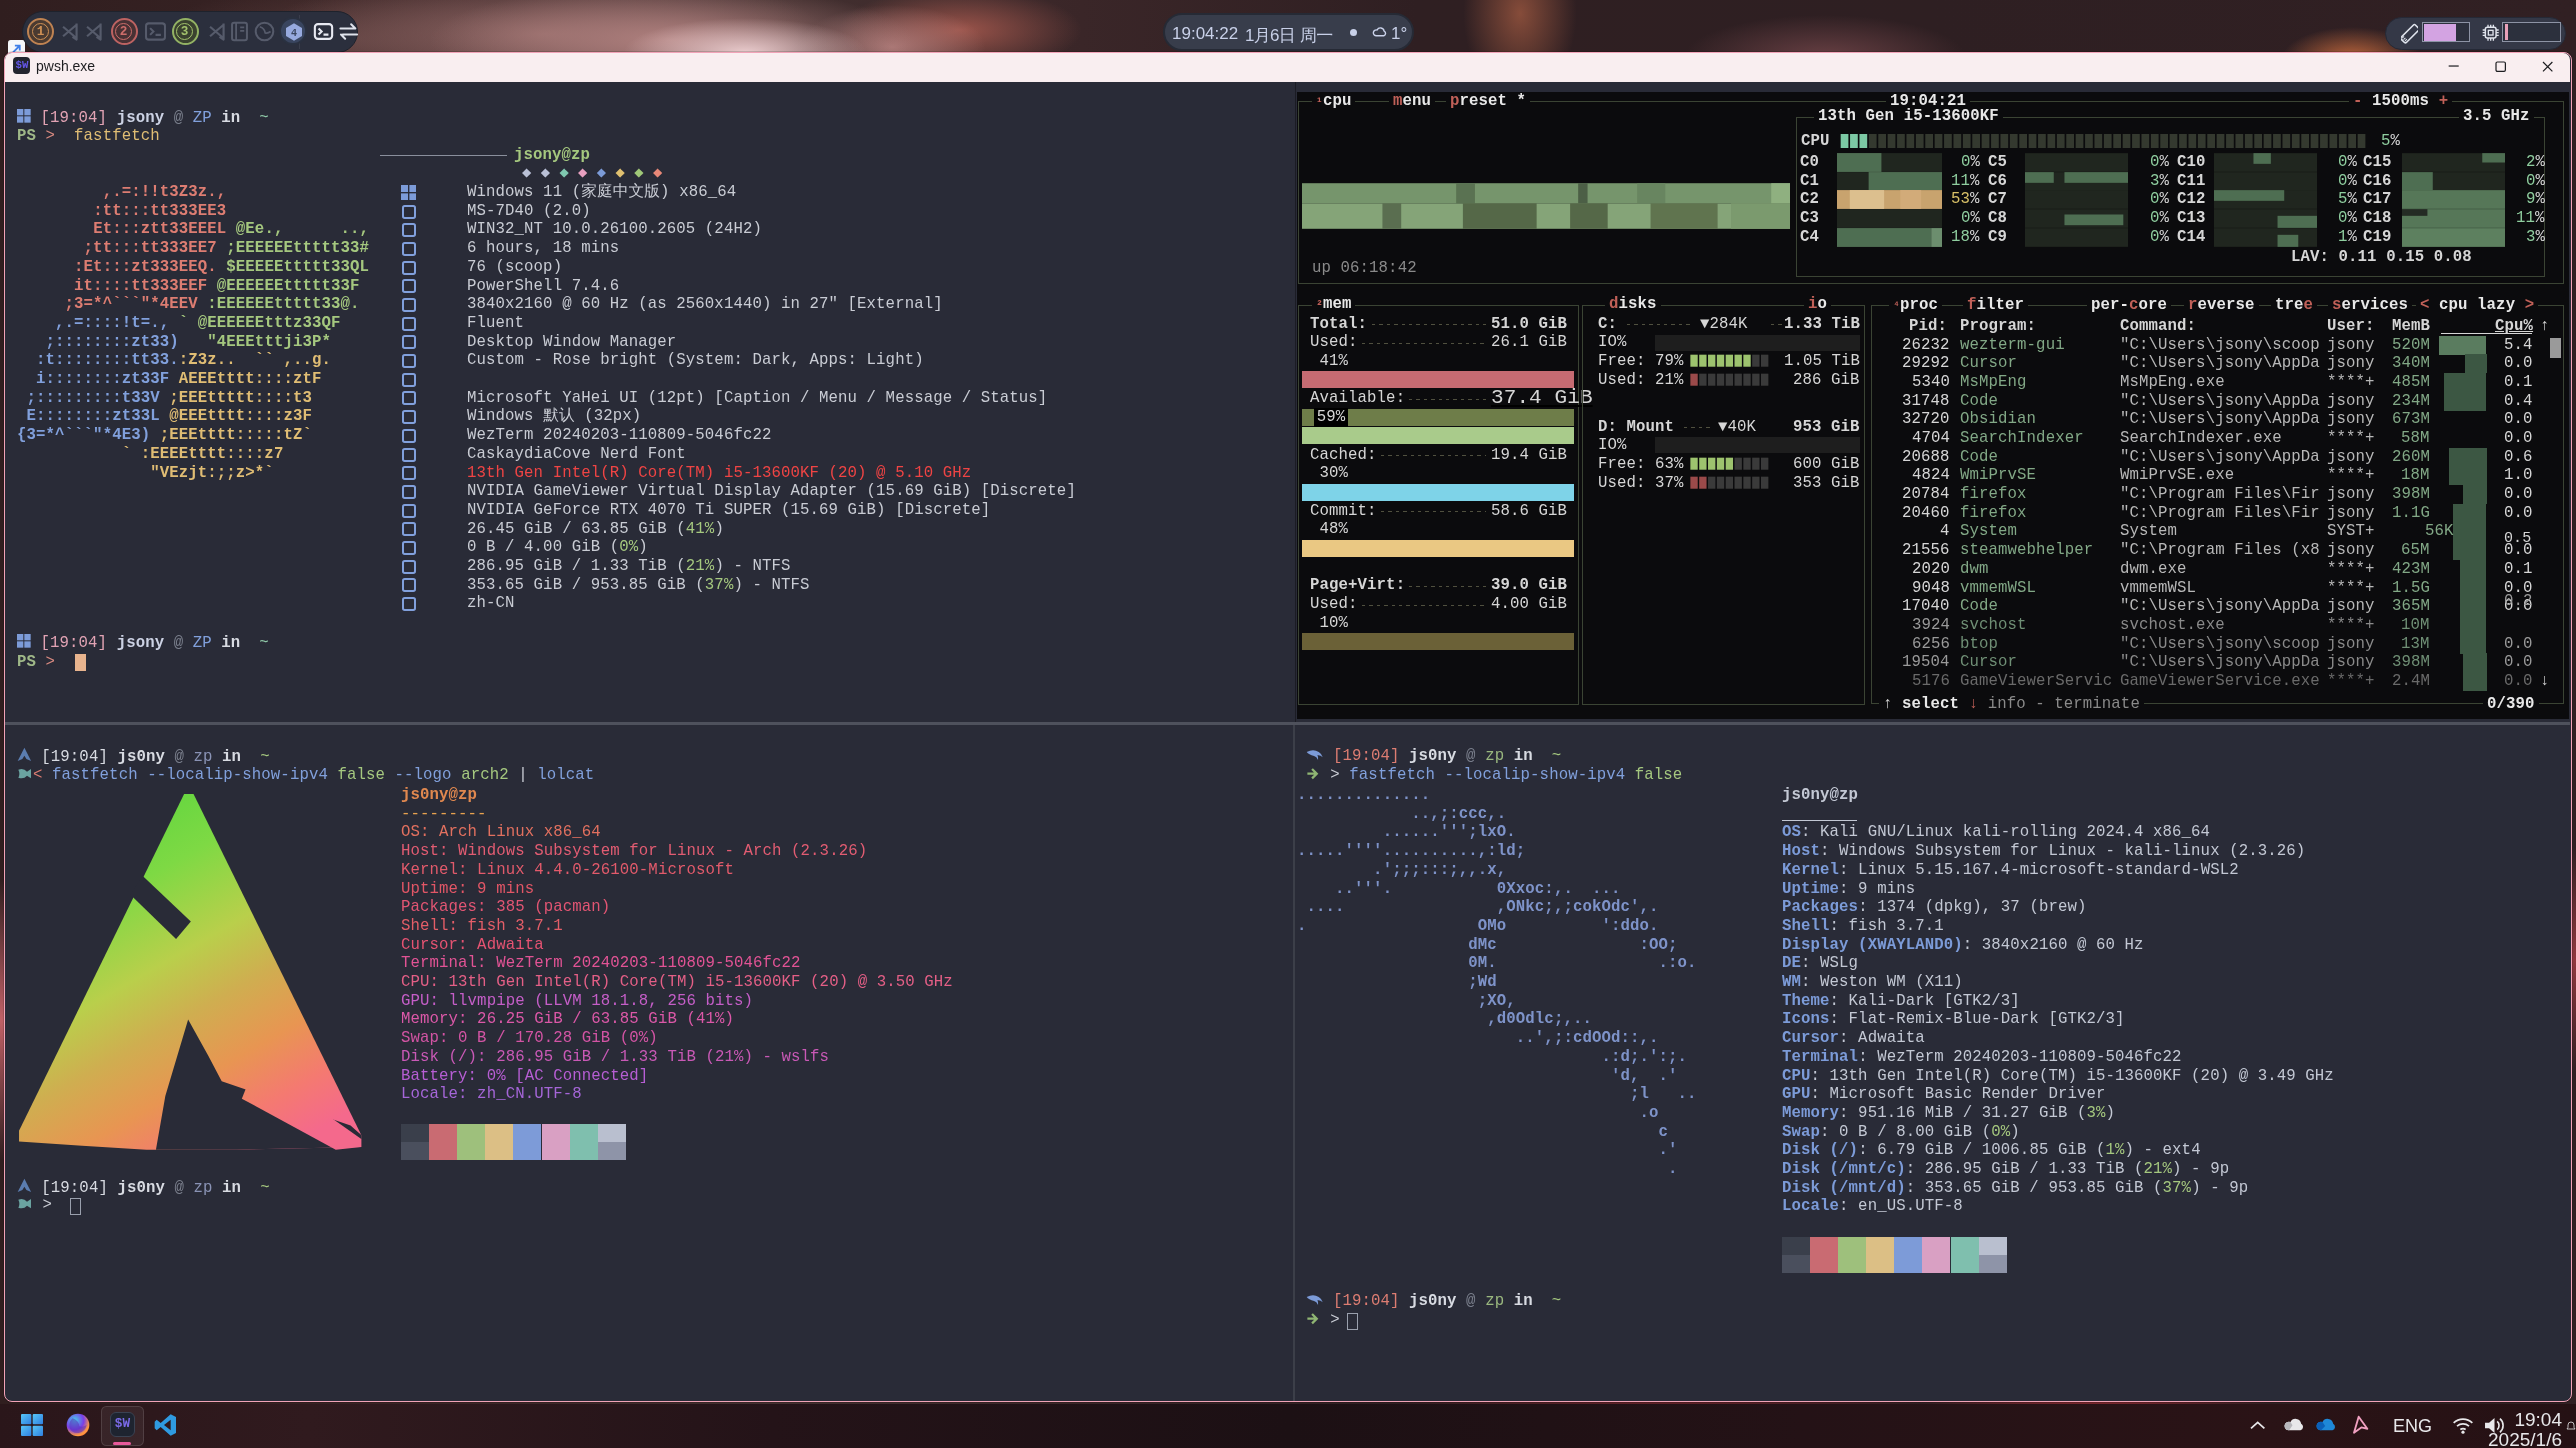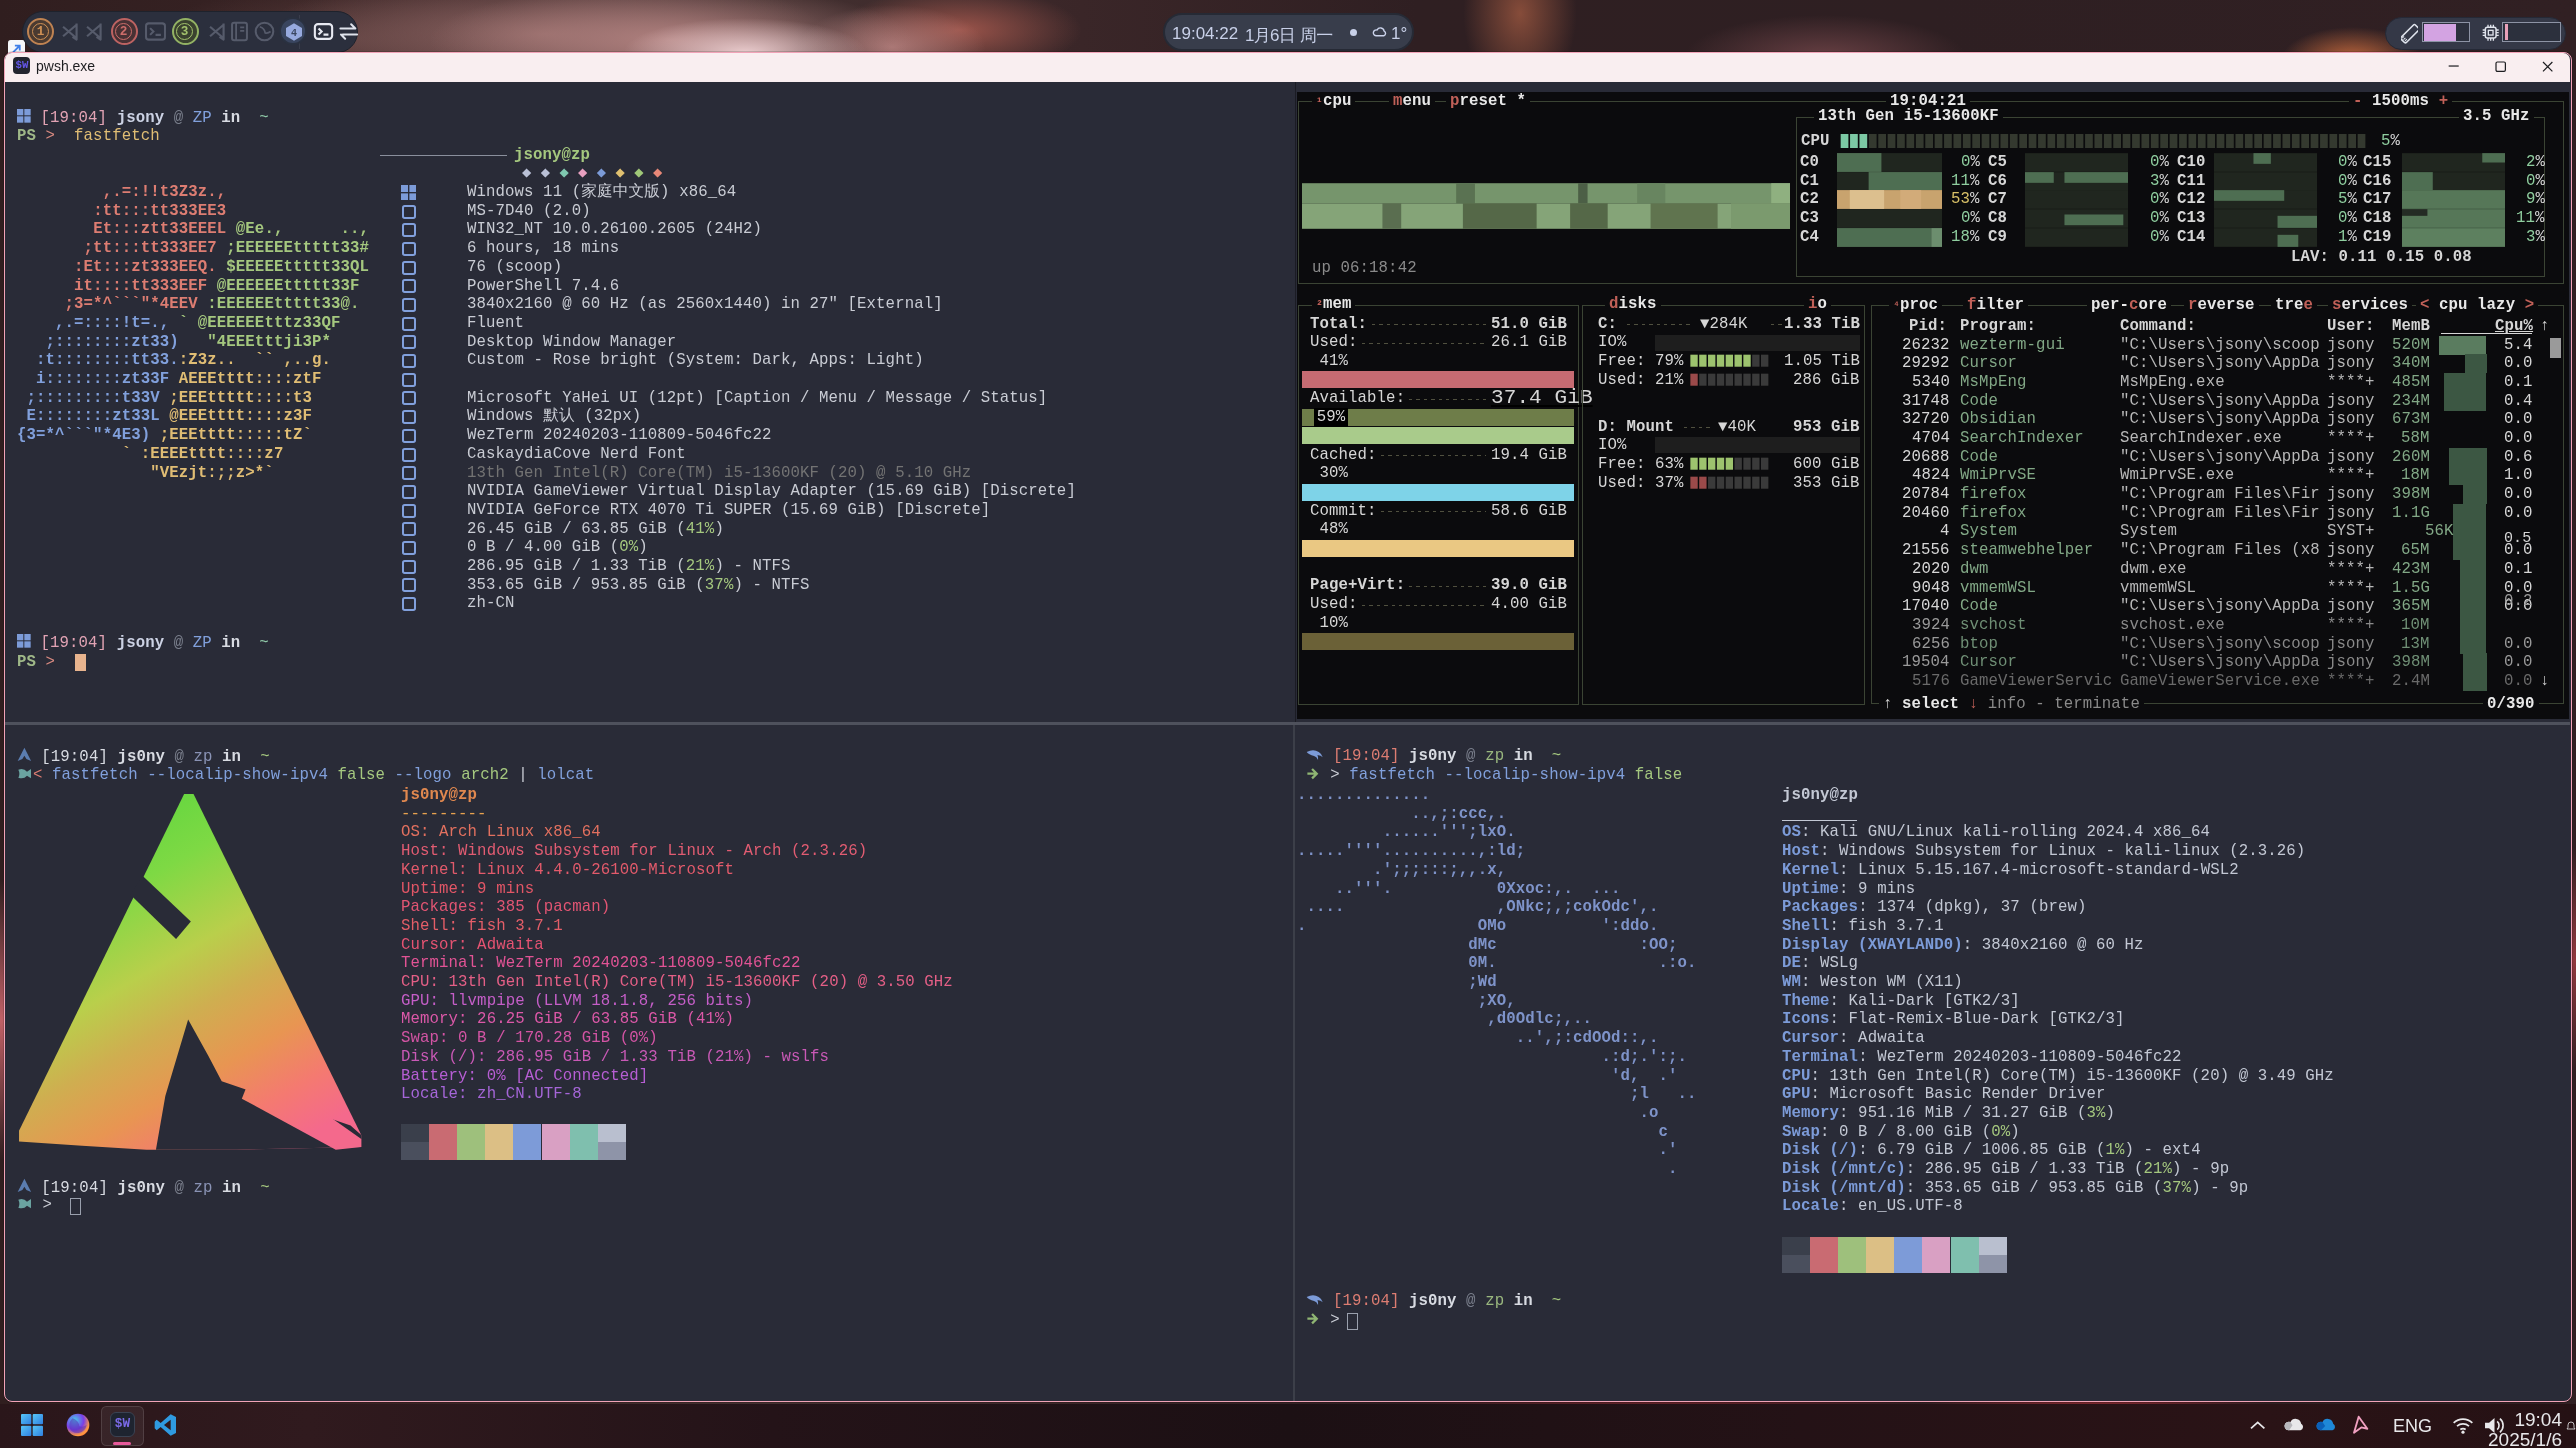--- a/index.html
+++ b/index.html
@@ -186,21 +186,21 @@
 <span style="color:#c9ccd4;">PowerShell 7.4.6</span>
 <span style="color:#c9ccd4;">3840x2160 @ 60 Hz (as 2560x1440) in 27" [External]</span>
 <span style="color:#c9ccd4;">Fluent</span>
 <span style="color:#c9ccd4;">Desktop Window Manager</span>
 <span style="color:#c9ccd4;">Custom - Rose bright (System: Dark, Apps: Light)</span>
 <span style="color:#c9ccd4;"></span>
 <span style="color:#c9ccd4;">Microsoft YaHei UI (12pt) [Caption / Menu / Message / Status]</span>
 <span style="color:#c9ccd4;">Windows </span><span style="color:#c9ccd4;">默认</span><span style="color:#c9ccd4;"> (32px)</span>
 <span style="color:#c9ccd4;">WezTerm 20240203-110809-5046fc22</span>
 <span style="color:#c9ccd4;">CaskaydiaCove Nerd Font</span>
-<span style="color:#737373;">13th Gen Intel(R) Core(TM) i5-13600KF (20) @ 5.10 GHz</span>
+<span style="color:#ef4444;">13th Gen Intel(R) Core(TM) i5-13600KF (20) @ 5.10 GHz</span>
 <span style="color:#c9ccd4;">NVIDIA GameViewer Virtual Display Adapter (15.69 GiB) [Discrete]</span>
 <span style="color:#c9ccd4;">NVIDIA GeForce RTX 4070 Ti SUPER (15.69 GiB) [Discrete]</span>
 <span style="color:#c9ccd4;">26.45 GiB / 63.85 GiB (</span><span style="color:#a5c87f;">41%</span><span style="color:#c9ccd4;">)</span>
 <span style="color:#c9ccd4;">0 B / 4.00 GiB (</span><span style="color:#a5c87f;">0%</span><span style="color:#c9ccd4;">)</span>
 <span style="color:#c9ccd4;">286.95 GiB / 1.33 TiB (</span><span style="color:#a5c87f;">21%</span><span style="color:#c9ccd4;">) - NTFS</span>
 <span style="color:#c9ccd4;">353.65 GiB / 953.85 GiB (</span><span style="color:#a5c87f;">37%</span><span style="color:#c9ccd4;">) - NTFS</span>
 <span style="color:#c9ccd4;">zh-CN</span></pre></div>
 <div class="abs mono" style="left:17px;top:634px;"><svg style="display:inline-block;vertical-align:-1.3px" width="14" height="14" viewBox="0 0 21 21">
       <g fill="#7c9bd8">
         <rect x="0" y="0" width="9.5" height="9.5"></rect>

